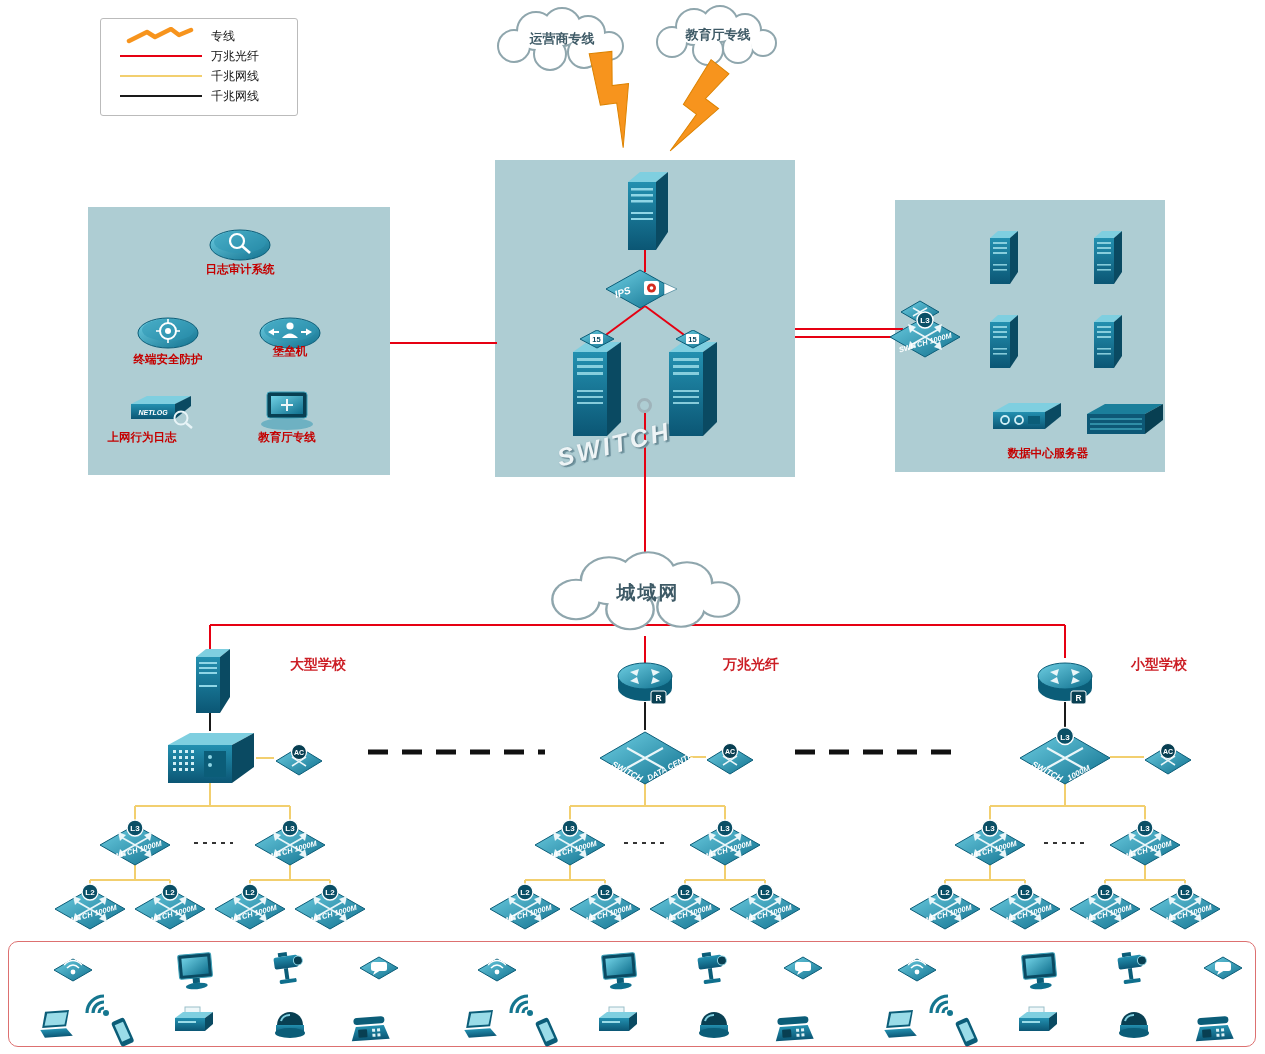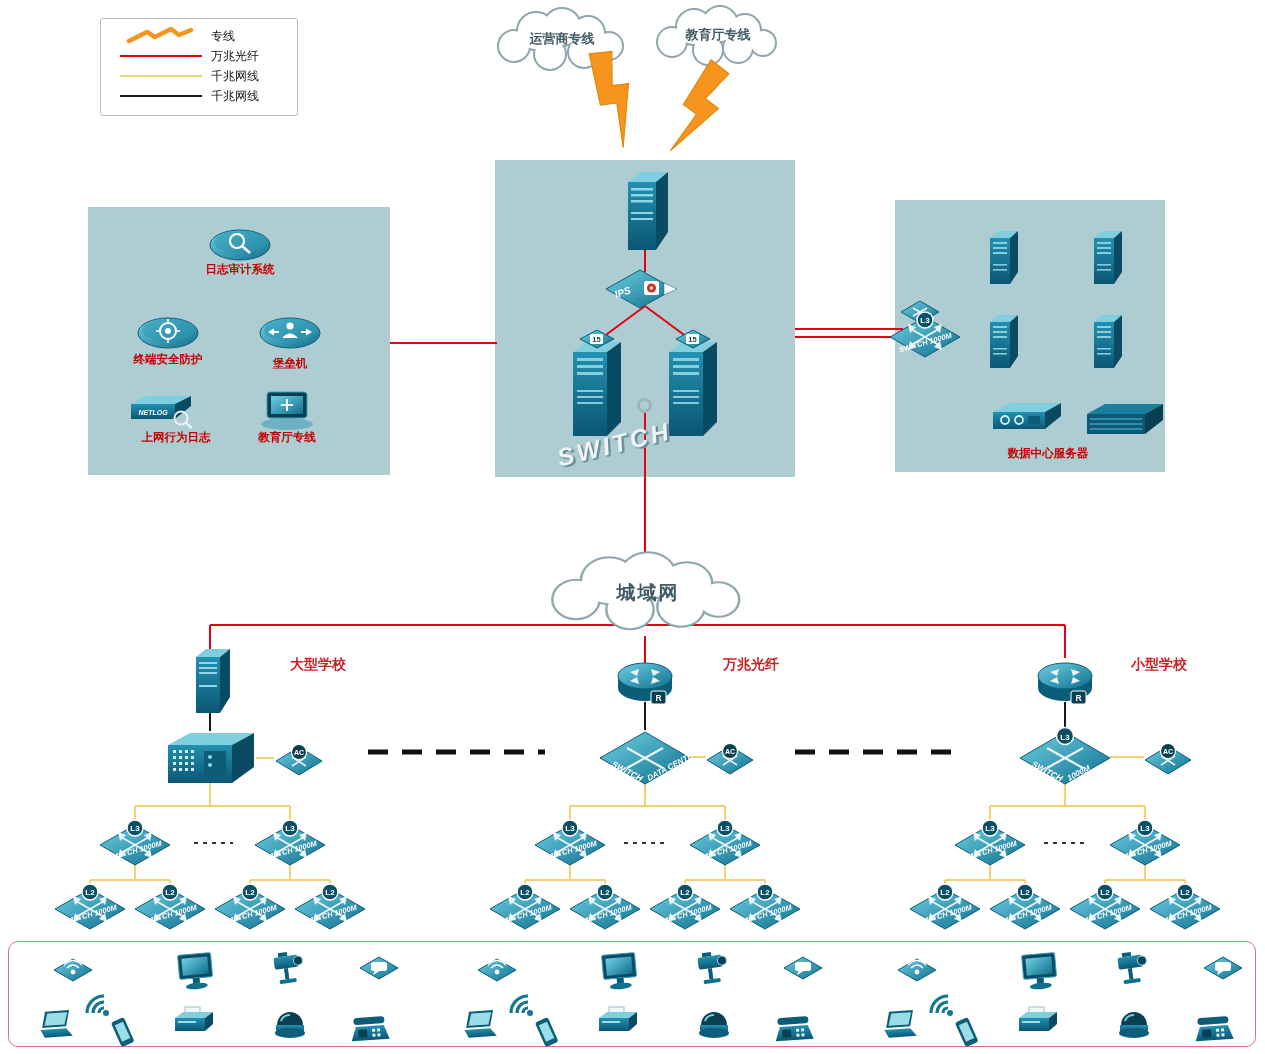--- a/index.html
+++ b/index.html
@@ -257,30 +257,30 @@
   <div class="lbl" style="left:113px;top:352px;width:110px">终端安全防护</div>
   <div class="dev" style="left:257px;top:314px"><svg width="66" height="38">
         <ellipse cx="33" cy="19" rx="30" ry="15" fill="url(#gsw)" stroke="#0b5d78"></ellipse>
         <ellipse cx="33" cy="16" rx="26" ry="11" fill="#2d96b2" opacity=".55"></ellipse>
         <circle cx="33" cy="12" r="3.6" fill="#fff"></circle>
         <path d="M25,24 q8,-9 16,0 Z" fill="#fff"></path>
         <path d="M14,18 h8 M52,18 h-8" stroke="#fff" stroke-width="2"></path>
         <polygon points="11,18 17,14.5 17,21.5" fill="#fff"></polygon>
         <polygon points="55,18 49,14.5 49,21.5" fill="#fff"></polygon>
       </svg></div>
-  <div class="lbl" style="left:255px;top:356px;width:70px">堡垒机</div>
+  <div class="lbl" style="left:255px;top:344px;width:70px">堡垒机</div>
   <div class="dev" style="left:126px;top:392px"><svg width="70" height="40">
         <polygon points="5,12 49,12 65,4 21,4" fill="#7fcfe0"></polygon>
         <rect x="5" y="12" width="44" height="15" fill="url(#gface)"></rect>
         <polygon points="49,12 65,4 65,14 49,27" fill="#0a4a62"></polygon>
         <text x="27" y="22.5" font-size="7" font-style="italic" fill="#fff" text-anchor="middle" font-weight="bold">NETLOG</text>
         <circle cx="55" cy="26" r="6.5" fill="none" stroke="#e8f4f7" stroke-width="2"></circle>
         <line x1="60" y1="31" x2="66" y2="36" stroke="#e8f4f7" stroke-width="2.4"></line>
       </svg></div>
-  <div class="lbl" style="left:121px;top:430px;width:110px">上网行为日志</div>
+  <div class="lbl" style="left:87px;top:430px;width:110px">上网行为日志</div>
   <div class="dev" style="left:255px;top:388px"><svg width="64" height="44">
         <ellipse cx="32" cy="36" rx="26" ry="6" fill="#2d96b2" opacity=".5"></ellipse>
         <rect x="12" y="4" width="40" height="26" rx="3" fill="#083f52" stroke="#3ba0b8"></rect>
         <rect x="16" y="8" width="32" height="18" fill="url(#gsw)"></rect>
         <path d="M26,17 h12 M32,11 v12" stroke="#eef6f8" stroke-width="2"></path>
       </svg></div>
   <div class="lbl" style="left:232px;top:430px;width:110px">教育厅专线</div>
 
   <div class="dev" style="left:898px;top:298px"><svg width="44" height="28">
         <polygon points="22,3 41,14 22,25 3,14" fill="url(#gsw)" stroke="#0b5d78"></polygon>

